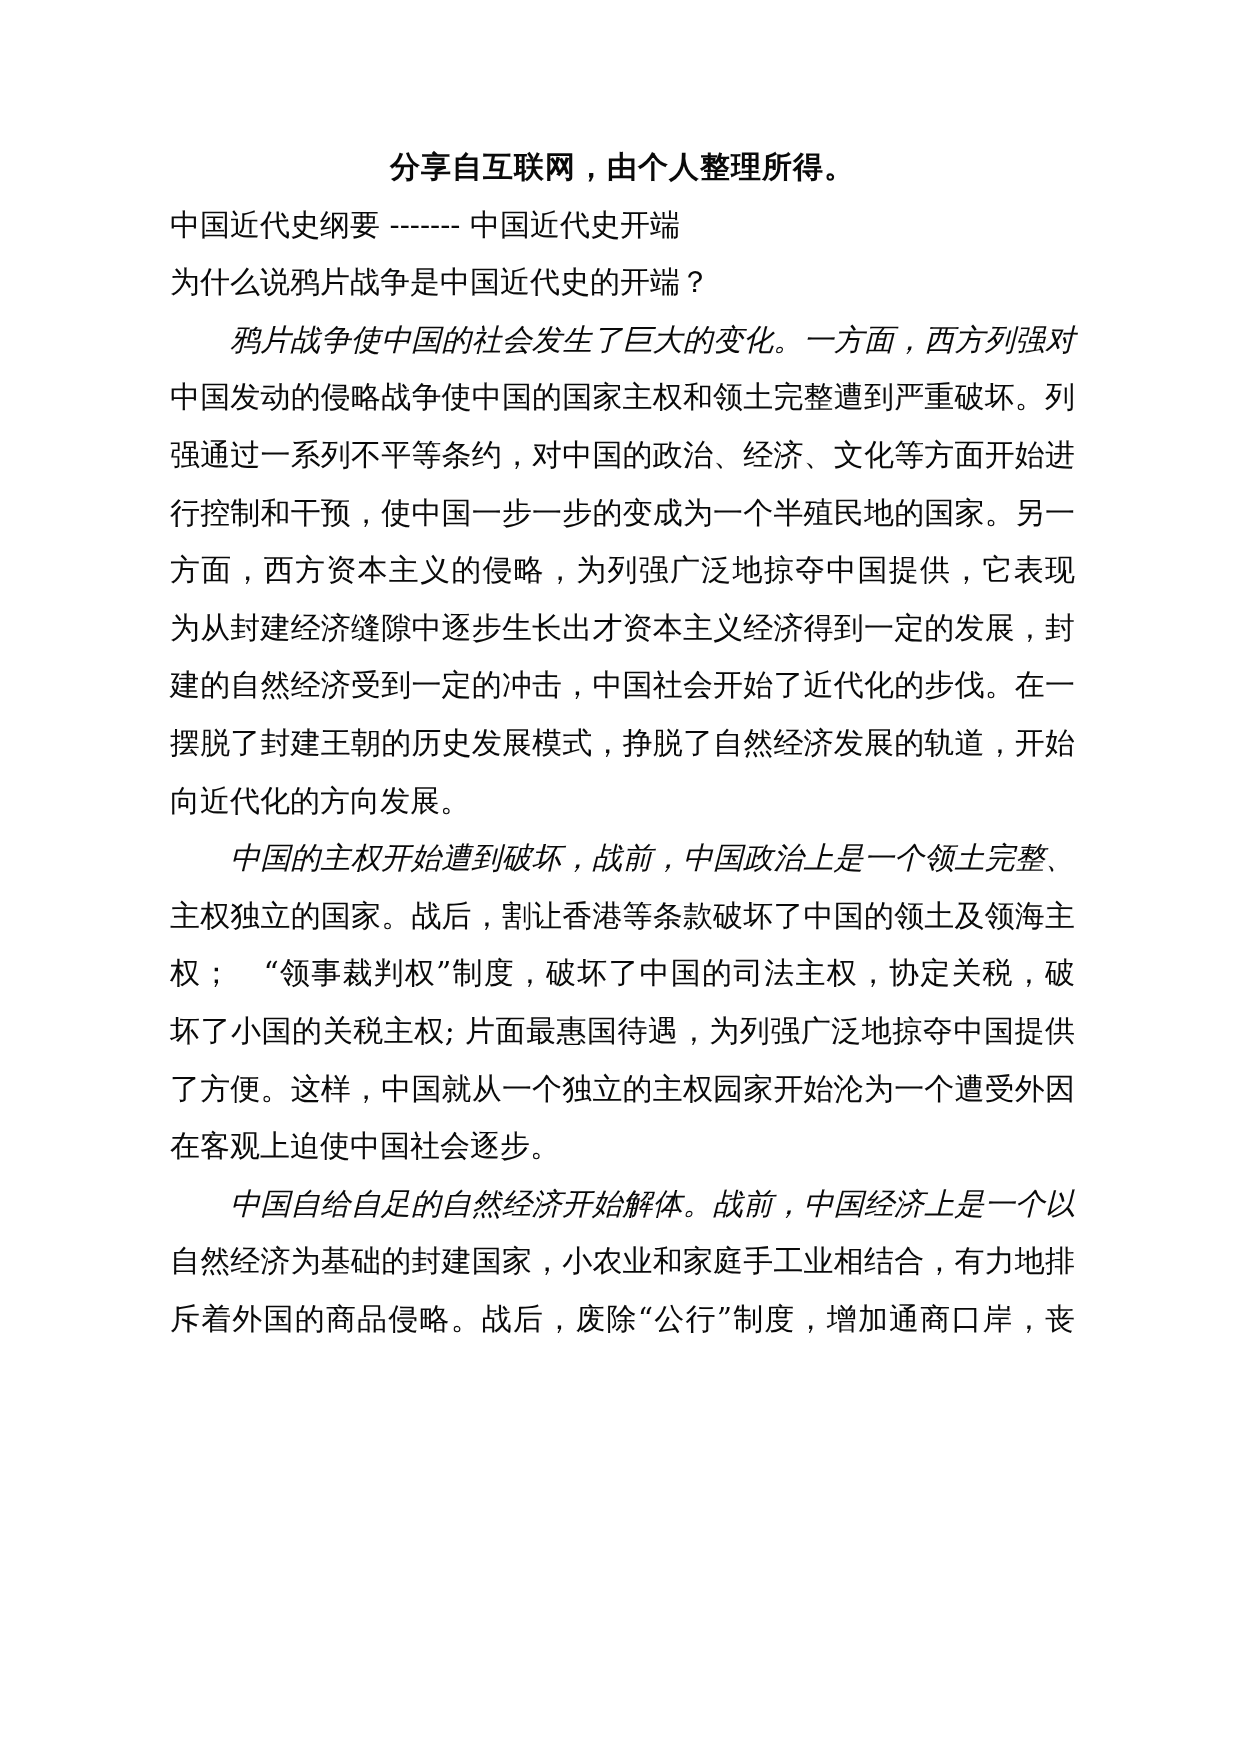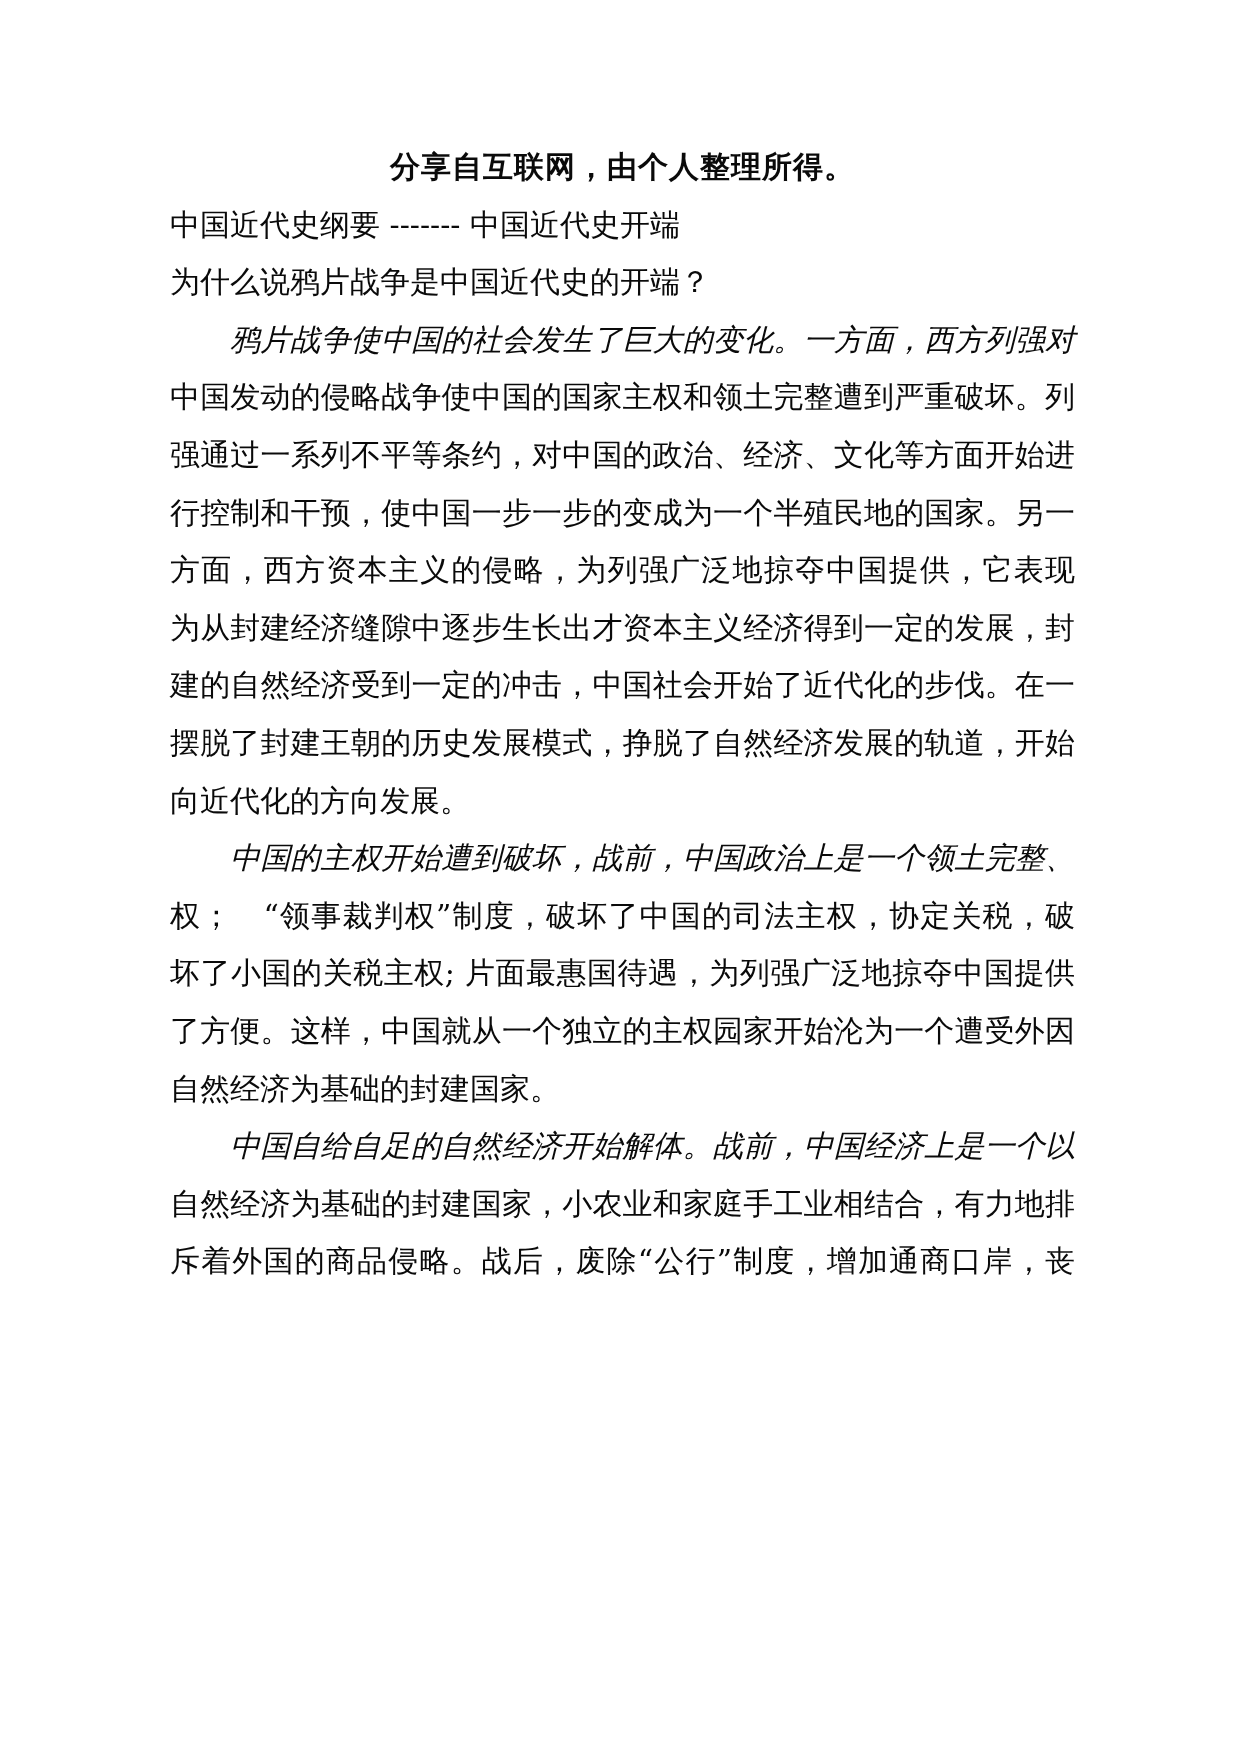--- a/index.html
+++ b/index.html
@@ -56,24 +56,25 @@
     <div class="line just">行控制和干预，使中国一步一步的变成为一个半殖民地的国家。另一</div>
     <div class="line just">方面，西方资本主义的侵略，为列强广泛地掠夺中国提供，它表现</div>
     <div class="line just">为从封建经济缝隙中逐步生长出才资本主义经济得到一定的发展，封</div>
     <div class="line just">建的自然经济受到一定的冲击，中国社会开始了近代化的步伐。在一</div>
     <div class="line just">摆脱了封建王朝的历史发展模式，挣脱了自然经济发展的轨道，开始</div>
     <div class="line">向近代化的方向发展。</div>
   </div>
 
   <div>
     <div class="line just indent">中国的主权开始遭到破坏，战前，中国政治上是一个领土完整、</div>
+    <div class="line just">主权独立的国家。战后，割让香港等条款破坏了中国的领土及领海主</div>
     <div class="line just">权；　“领事裁判权”制度，破坏了中国的司法主权，协定关税，破</div>
     <div class="line just">坏了小国的关税主权; 片面最惠国待遇，为列强广泛地掠夺中国提供</div>
     <div class="line just">了方便。这样，中国就从一个独立的主权园家开始沦为一个遭受外因</div>
-    <div class="line">自然经济为基础的封建国家。</div>
+    <div class="line">在客观上迫使中国社会逐步。</div>
   </div>
 
   <div>
     <div class="line just indent">中国自给自足的自然经济开始解体。战前，中国经济上是一个以</div>
     <div class="line just">自然经济为基础的封建国家，小农业和家庭手工业相结合，有力地排</div>
     <div class="line just">斥着外国的商品侵略。战后，废除“公行”制度，增加通商口岸，丧</div>
   </div>
 
 </div>
 

